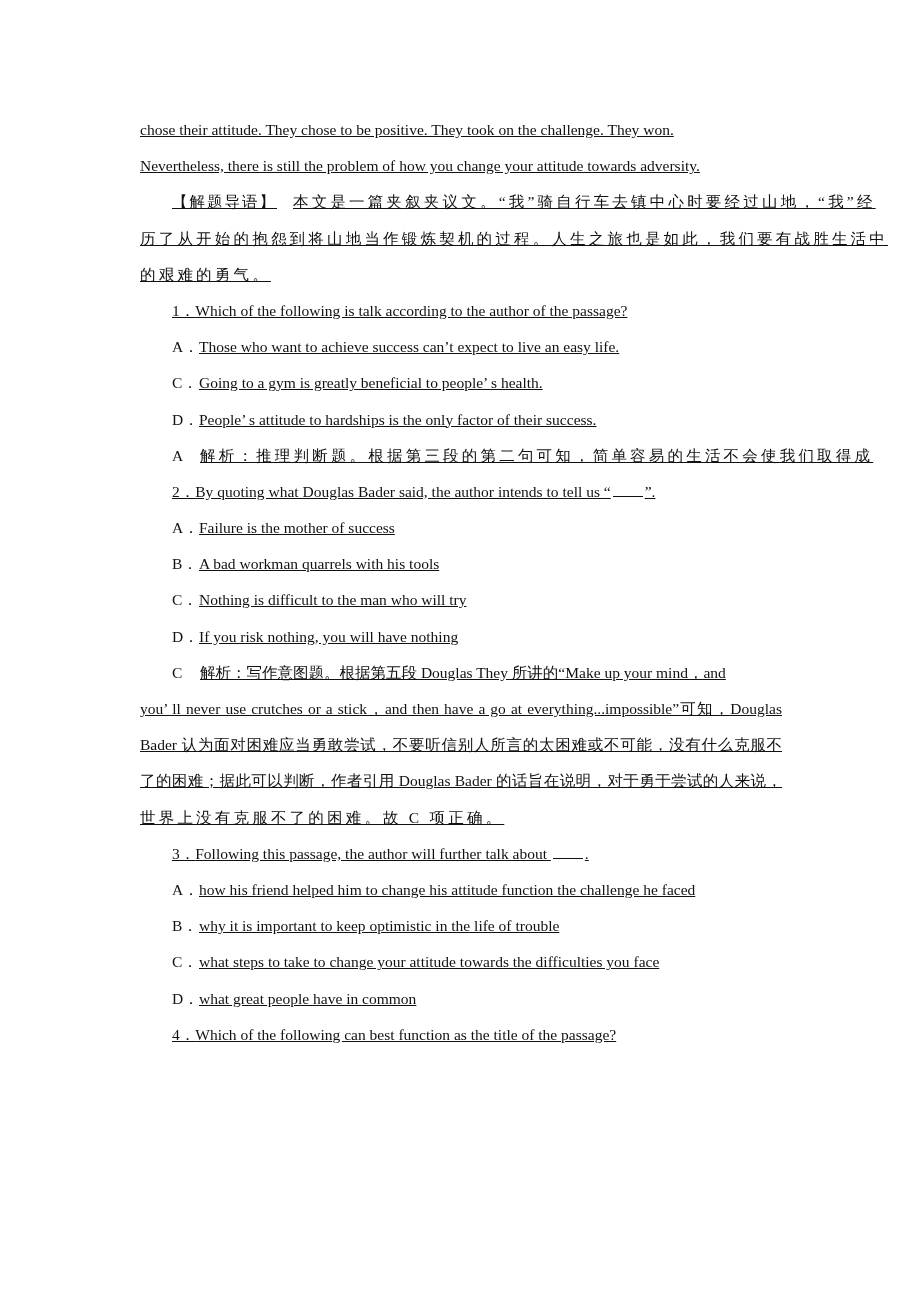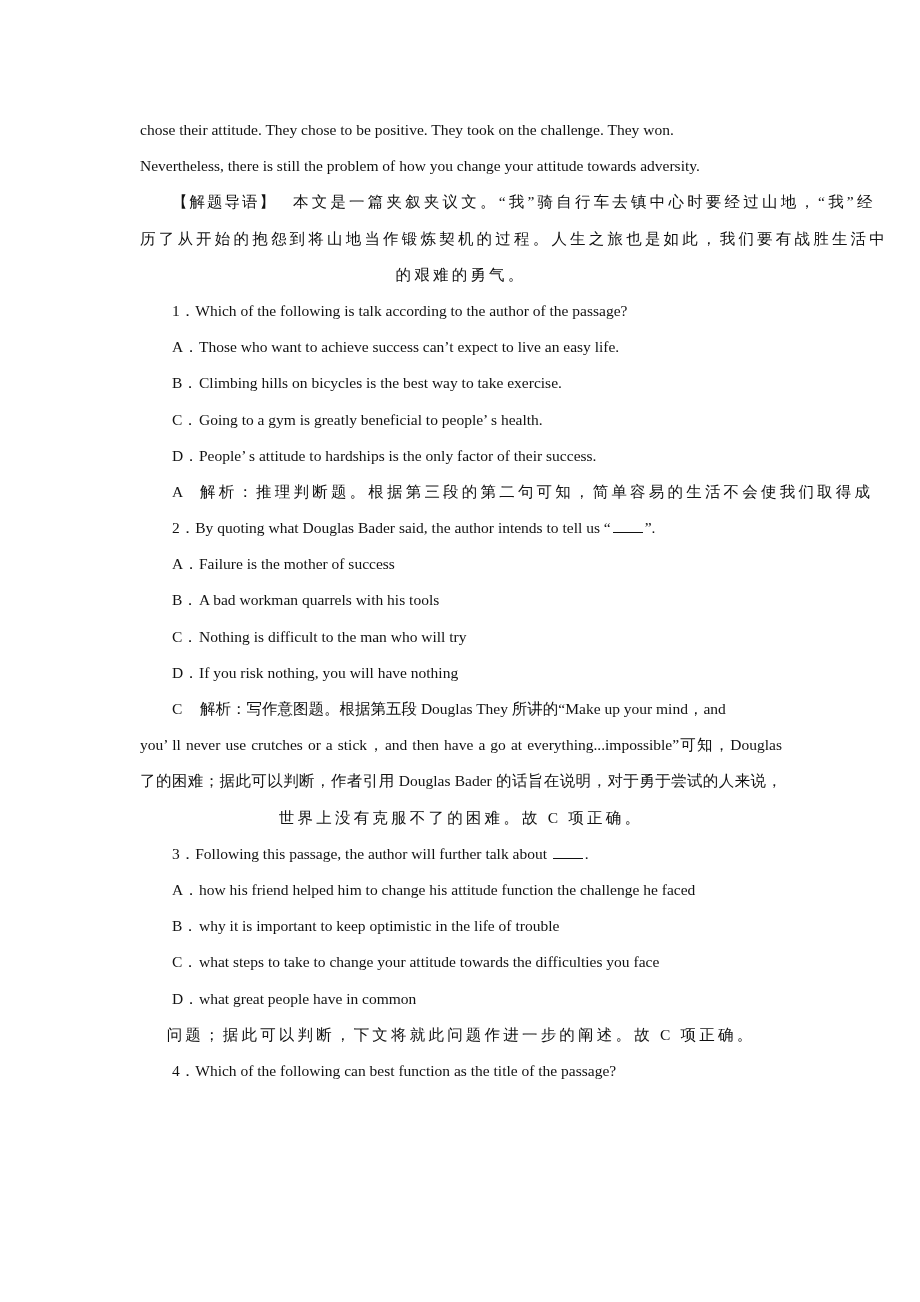--- a/index.html
+++ b/index.html
@@ -1,58 +1,57 @@
 <!DOCTYPE html>
 <html><head>
 <meta charset="utf-8">
 <style>
   html, body { margin: 0; padding: 0; background: #ffffff; }
   body { width: 920px; height: 1302px; position: relative; overflow: hidden;
          font-family: "Liberation Serif", "DejaVu Serif", serif; color: #111; }
   .page { position: absolute; left: 140px; top: 112px; width: 642px; }
-  .line { height: 36.2px; line-height: 36.2px; font-size: 15.5px; white-space: nowrap; }
+  .line { height: 36.2px; line-height: 36.2px; font-size: 15.5px; white-space: nowrap; text-decoration: underline; }
   .ind { padding-left: 32px; }
-  .zh { letter-spacing: 3.2px; text-align: center; }
+  .zh { letter-spacing: 3.2px; }
   .just { text-align: justify; text-align-last: justify; }
   .opt-label { display: inline-block; width: 27px; }
   .blank { display: inline-block; width: 30px; border-bottom: 1.5px solid #111; height: 14px; vertical-align: baseline; margin: 0 2px; }
   .tag { letter-spacing: 2px; margin-right: 16px; }
   .ans { display: inline-block; width: 28px; }
 </style>
 </head>
 <body>
 
 <div class="page">
 
   <div class="line">chose their attitude. They chose to be positive. They took on the challenge. They won.</div>
   <div class="line">Nevertheless, there is still the problem of how you change your attitude towards adversity.</div>
 
   <div class="line ind zh just"><span class="tag">【解题导语】</span><span>本文是一篇夹叙夹议文。“我”骑自行车去镇中心时要经过山地，“我”经</span></div>
   <div class="line zh just">历了从开始的抱怨到将山地当作锻炼契机的过程。人生之旅也是如此，我们要有战胜生活中</div>
   <div class="line zh">的艰难的勇气。</div>
 
   <div class="line ind"><span>1．</span><span>Which of the following is talk according to the author of the passage?</span></div>
   <div class="line ind"><span class="opt-label">A．</span><span>Those who want to achieve success can’t expect to live an easy life.</span></div>
-  <div class="line ind"><span class="opt-label">B．</span><span>Climbing hills on bicycles is the best way to take exercise.</span></div>
   <div class="line ind"><span class="opt-label">C．</span><span>Going to a gym is greatly beneficial to people’ s health.</span></div>
   <div class="line ind"><span class="opt-label">D．</span><span>People’ s attitude to hardships is the only factor of their success.</span></div>
   <div class="line ind zh just"><span class="ans">A</span><span>解析：推理判断题。根据第三段的第二句可知，简单容易的生活不会使我们取得成</span></div>
 
   <div class="line ind"><span>2．</span><span>By quoting what Douglas Bader said, the author intends to tell us “</span><span class="blank"></span><span>”.</span></div>
   <div class="line ind"><span class="opt-label">A．</span><span>Failure is the mother of success</span></div>
   <div class="line ind"><span class="opt-label">B．</span><span>A bad workman quarrels with his tools</span></div>
   <div class="line ind"><span class="opt-label">C．</span><span>Nothing is difficult to the man who will try</span></div>
   <div class="line ind"><span class="opt-label">D．</span><span>If you risk nothing, you will have nothing</span></div>
   <div class="line ind"><span class="ans">C</span><span>解析：写作意图题。根据第五段 Douglas They 所讲的“Make up your mind，and</span></div>
   <div class="line just">you’ ll never use crutches or a stick，and then have a go at everything...impossible”可知，Douglas</div>
+  <div class="line just">Bader 认为面对困难应当勇敢尝试，不要听信别人所言的太困难或不可能，没有什么克服不</div>
   <div class="line just">了的困难；据此可以判断，作者引用 Douglas Bader 的话旨在说明，对于勇于尝试的人来说，</div>
   <div class="line zh">世界上没有克服不了的困难。故 C 项正确。</div>
 
   <div class="line ind"><span>3．</span><span>Following this passage, the author will further talk about</span> <span class="blank"></span><span>.</span></div>
   <div class="line ind"><span class="opt-label">A．</span><span>how his friend helped him to change his attitude function the challenge he faced</span></div>
   <div class="line ind"><span class="opt-label">B．</span><span>why it is important to keep optimistic in the life of trouble</span></div>
   <div class="line ind"><span class="opt-label">C．</span><span>what steps to take to change your attitude towards the difficulties you face</span></div>
   <div class="line ind"><span class="opt-label">D．</span><span>what great people have in common</span></div>
-  <div class="line zh">问题；据此可以判断，下文将就此问题作进一步的阐述。故 C 项正确。</div>
 
   <div class="line ind"><span>4．</span><span>Which of the following can best function as the title of the passage?</span></div>
 
 </div>
 
 </body></html>

